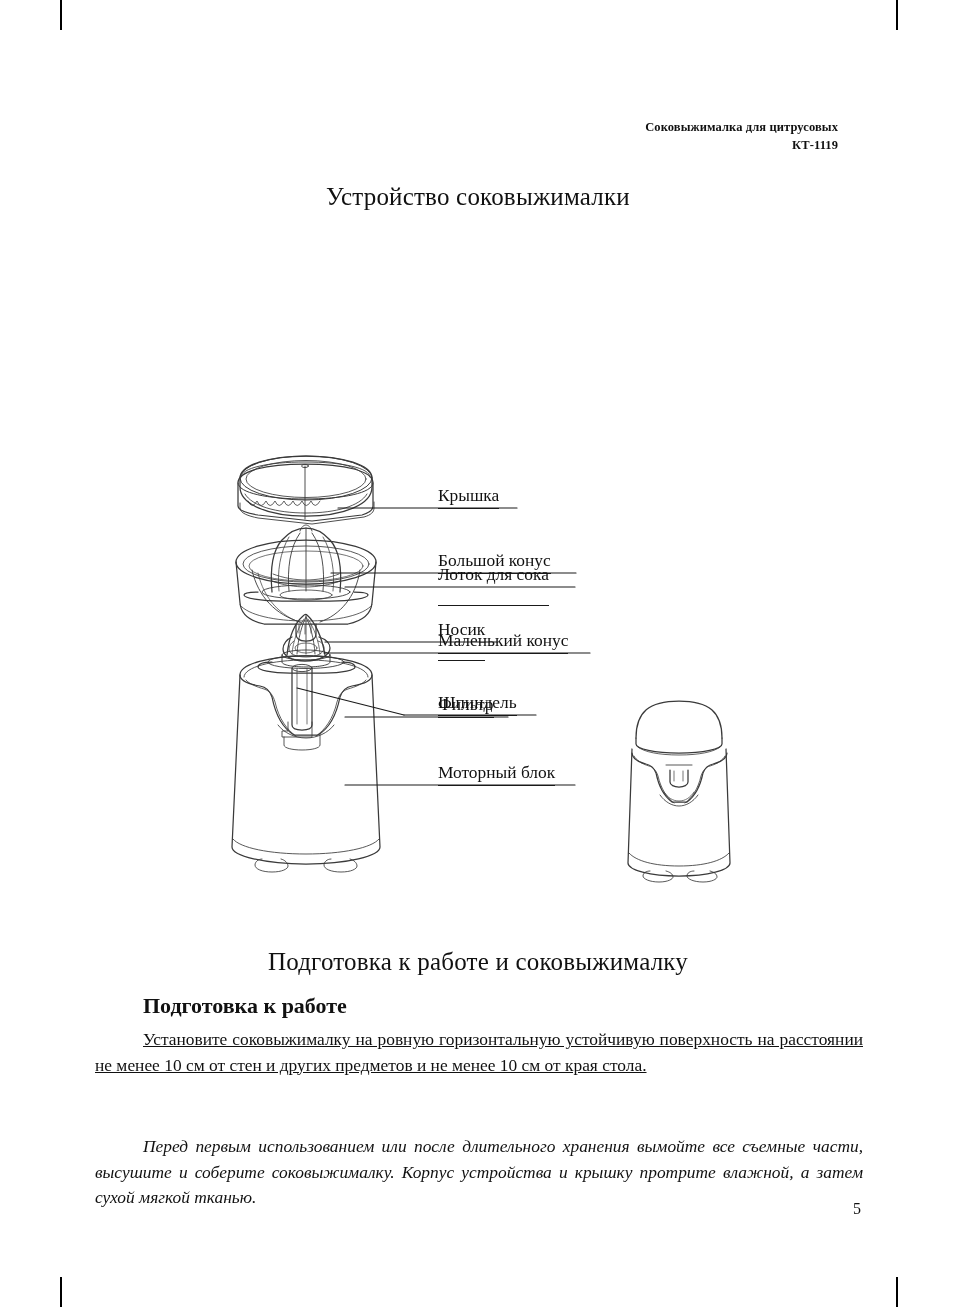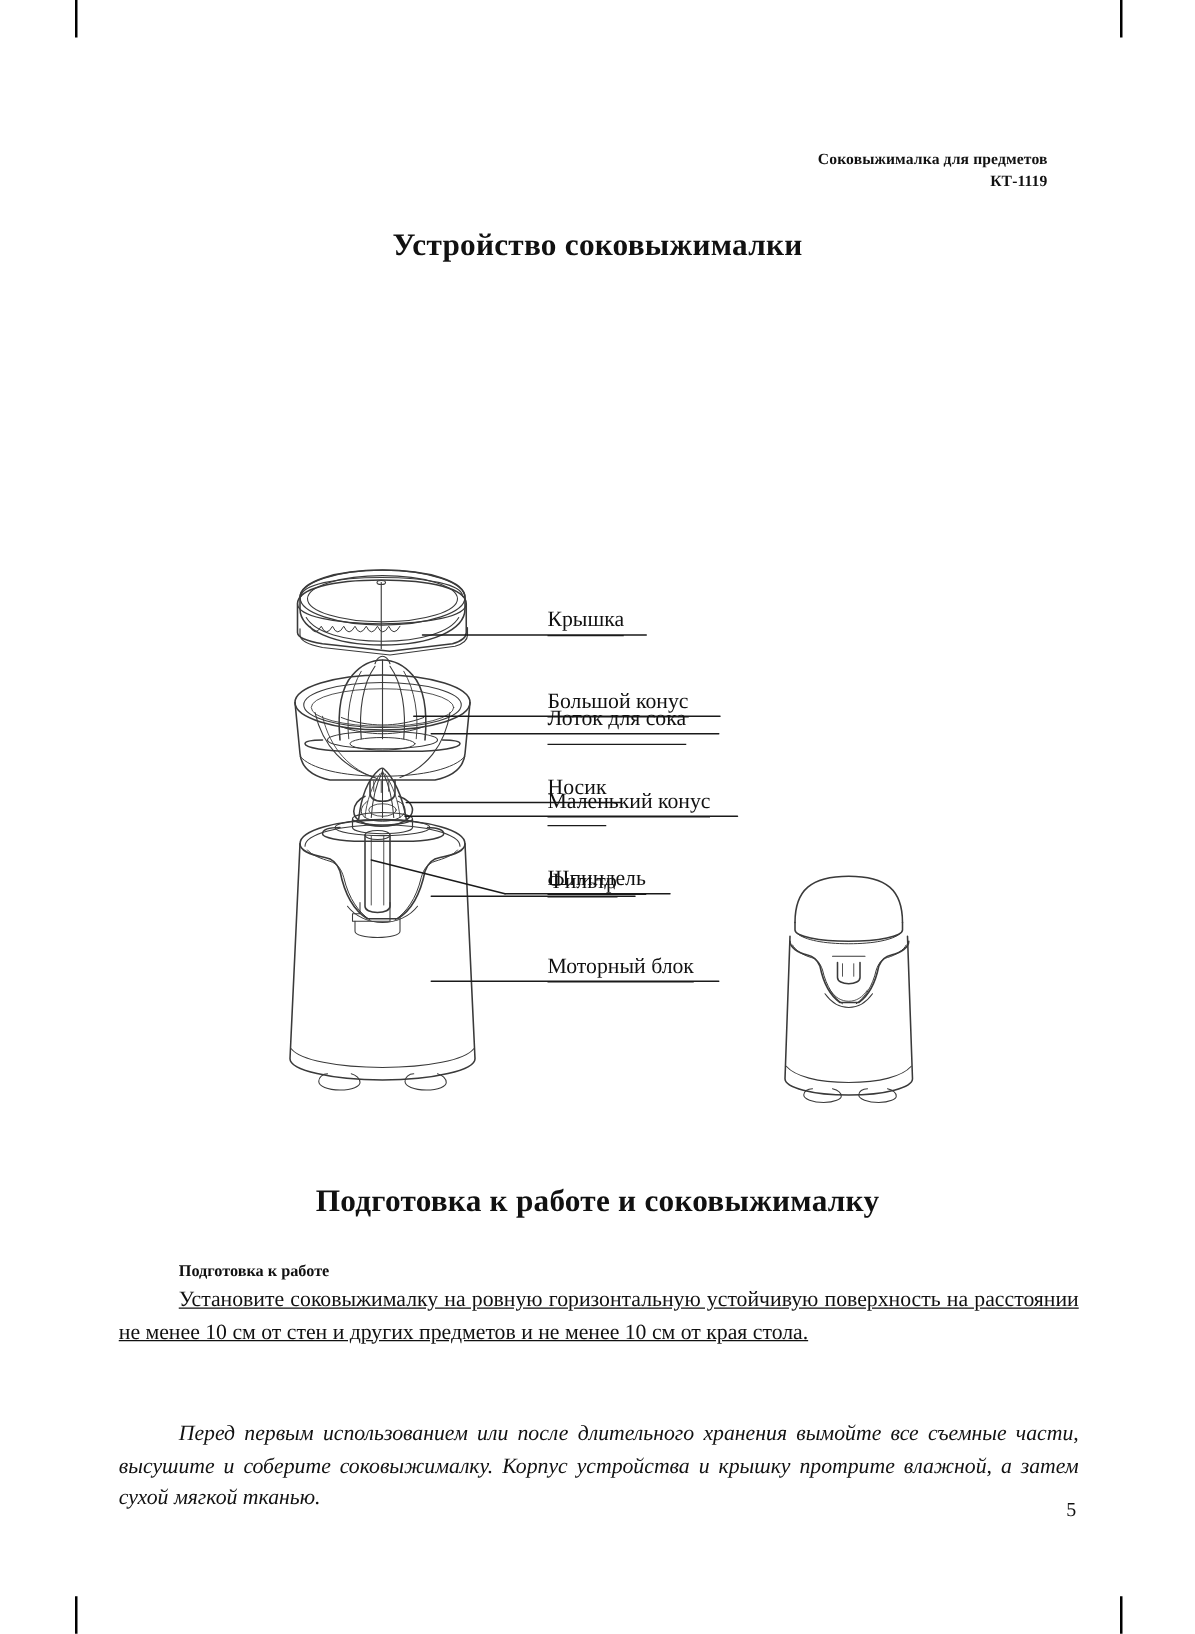--- a/index.html
+++ b/index.html
@@ -37,33 +37,32 @@
     line-height: 1.45;
     letter-spacing: 0.1px;
   }
 
   
   .section-title {
     position: absolute;
     left: 0;
     width: 956px;
     text-align: center;
-    font-weight: bold;
+    font-weight: normal;
     letter-spacing: 0.2px;
   }
   #title-device { top: 183px; font-size: 25px; }
   #title-prep   { top: 948px; font-size: 25px; }
 
   .sub-heading {
     position: absolute;
     left: 143px;
     top: 993px;
     font-weight: bold;
-    font-size: 13px;
-    margin-top: 16px;
+    font-size: 22px;
   }
 
   
   .body-block {
     position: absolute;
     left: 95px;
     width: 768px;
     font-size: 17.4px;
     line-height: 1.47;
     text-align: justify;
@@ -101,21 +100,21 @@
 </style>
 </head>
 <body>
 
 <div class="crop-mark crop-tl"></div>
 <div class="crop-mark crop-tr"></div>
 <div class="crop-mark crop-bl"></div>
 <div class="crop-mark crop-br"></div>
 
 <div class="running-header">
-  <div>Соковыжималка для предметов</div>
+  <div>Соковыжималка для цитрусовых</div>
   <div>КТ-1119</div>
 </div>
 
 <div class="section-title" id="title-device">Устройство соковыжималки</div>
 
 <div id="diagram">
 
   <svg width="956" height="660" viewBox="0 0 956 660" fill="none" stroke="#3a3a3a" stroke-width="1.25" stroke-linejoin="round" stroke-linecap="round">
 
     <g>
@@ -293,21 +292,21 @@
   </svg>
 
   <div class="callout-label" style="left: 438px; top: 260px; border-bottom: 1.15px solid rgb(26, 26, 26); padding-bottom: 2px; display: inline-block;">Крышка</div>
 
   <div class="callout-label" style="left: 438px; top: 325px; border-bottom: 1.15px solid rgb(26, 26, 26); padding-bottom: 2px; display: inline-block;">Большой конус</div>
 
   <div class="callout-label" style="left: 438px; top: 405px; border-bottom: 1.15px solid rgb(26, 26, 26); padding-bottom: 2px; display: inline-block;">Маленький конус</div>
 
   <div class="callout-label" style="left: 438px; top: 469px; border-bottom: 1.15px solid rgb(26, 26, 26); padding-bottom: 2px; display: inline-block;">Фильтр</div>
 
-  <div class="callout-label" style="left: 438px; top: 339px; border-bottom: 1.15px solid rgb(26, 26, 26); padding-bottom: 10px; display: inline-block;">Лоток для сока</div>
+  <div class="callout-label" style="left: 438px; top: 339px; border-bottom: 1.15px solid rgb(26, 26, 26); padding-bottom: 20px; display: inline-block;">Лоток для сока</div>
 
   <div class="callout-label" style="left: 438px; top: 394px; border-bottom: 1.15px solid rgb(26, 26, 26); padding-bottom: 20px; display: inline-block;">Носик</div>
 
   <div class="callout-label" style="left: 438px; top: 467px; border-bottom: 1.15px solid rgb(26, 26, 26); padding-bottom: 2px; display: inline-block;">Шпиндель</div>
 
   <div class="callout-label" style="left: 438px; top: 537px; border-bottom: 1.15px solid rgb(26, 26, 26); padding-bottom: 2px; display: inline-block;">Моторный блок</div>
 </div>
 
 <div class="section-title" id="title-prep">Подготовка к работе и соковыжималку</div>
 

